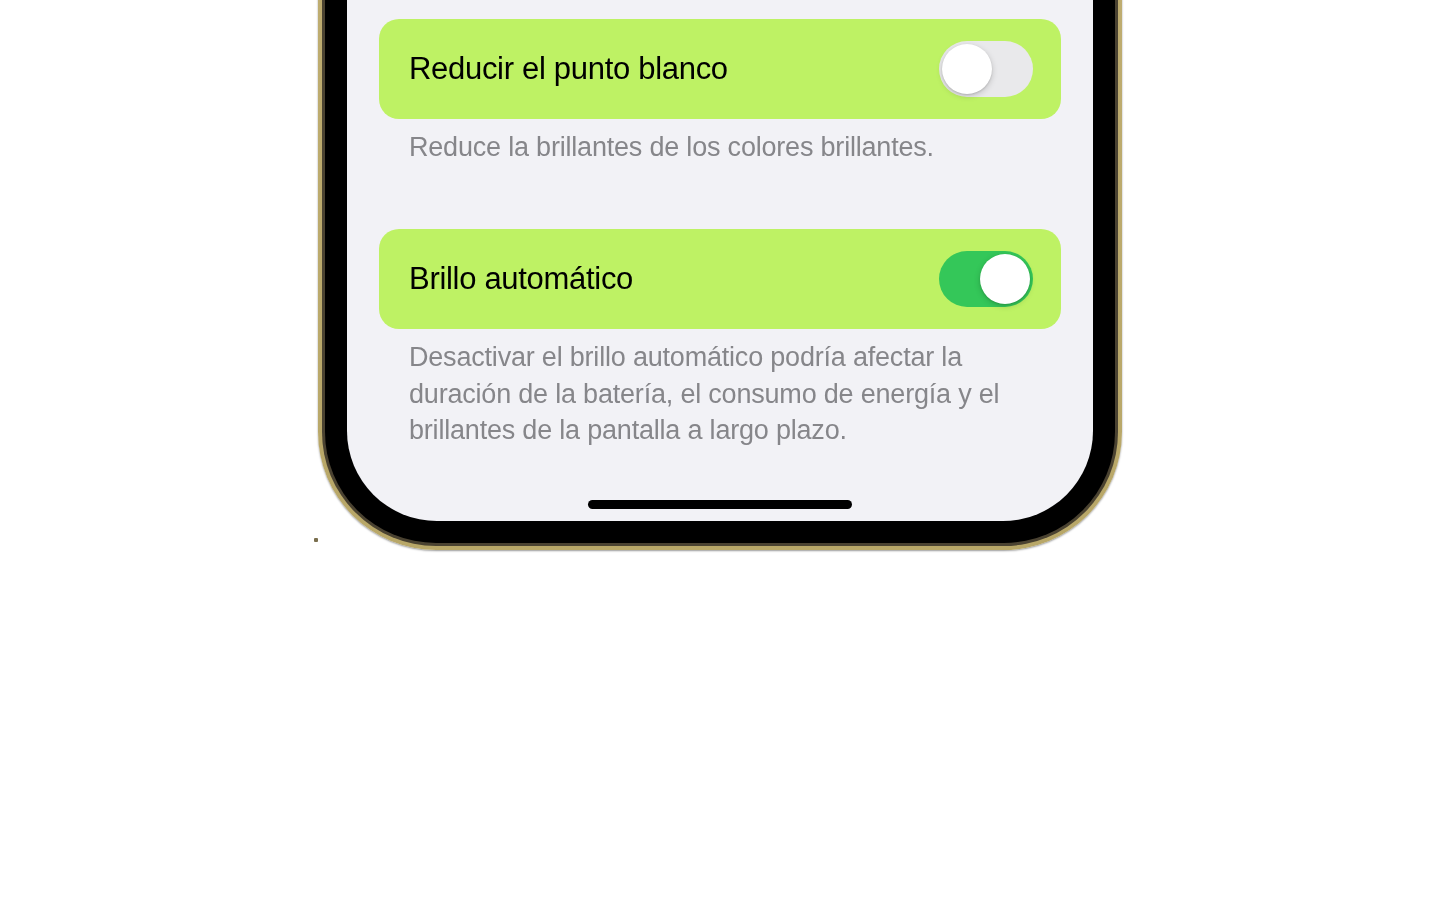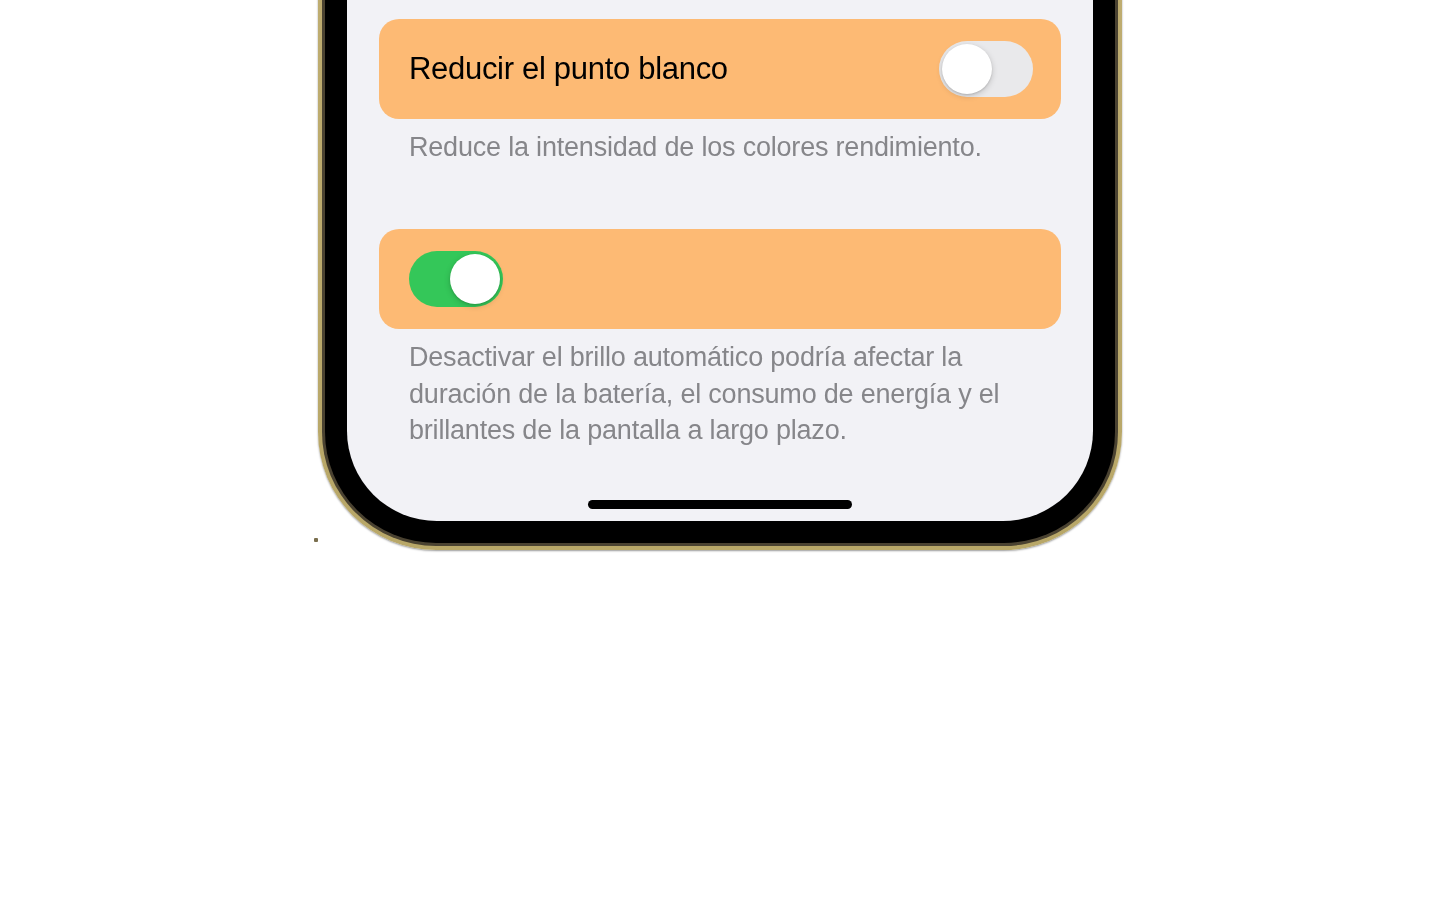--- a/index.html
+++ b/index.html
@@ -65,21 +65,21 @@
       left: 0;
       right: 0;
       padding: 0 32px;
     }
 
     .settings-group {
       margin-bottom: 30px;
     }
 
     .settings-row {
-      background: #fdba74;
+      background: #bef264;
       border-radius: 20px;
       padding: 22px 28px 22px 30px;
       display: flex;
       align-items: center;
       justify-content: space-between;
       gap: 48px;
     }
 
     .row-label {
       font-size: 31px;
@@ -167,27 +167,28 @@
         <div class="phone-screen">
           <div class="screen-content">
 
             <div class="settings-group">
               <div class="settings-row">
                 <div class="row-label">Reducir el punto blanco</div>
                 <div class="toggle toggle-off">
                   <div class="toggle-knob"></div>
                 </div>
               </div>
-              <div class="settings-footer-text">Reduce la intensidad de los colores rendimiento.</div>
+              <div class="settings-footer-text">Reduce la brillantes de los colores brillantes.</div>
             </div>
 
             <div class="group-gap"></div>
 
             <div class="settings-group">
               <div class="settings-row">
+                <div class="row-label">Brillo automático</div>
                 <div class="toggle toggle-on">
                   <div class="toggle-knob"></div>
                 </div>
               </div>
               <div class="settings-footer-text">Desactivar el brillo automático podría afectar la duración de la batería, el consumo de energía y el brillantes de la pantalla a largo plazo.</div>
             </div>
 
           </div>
 
           <div class="home-indicator"></div>

